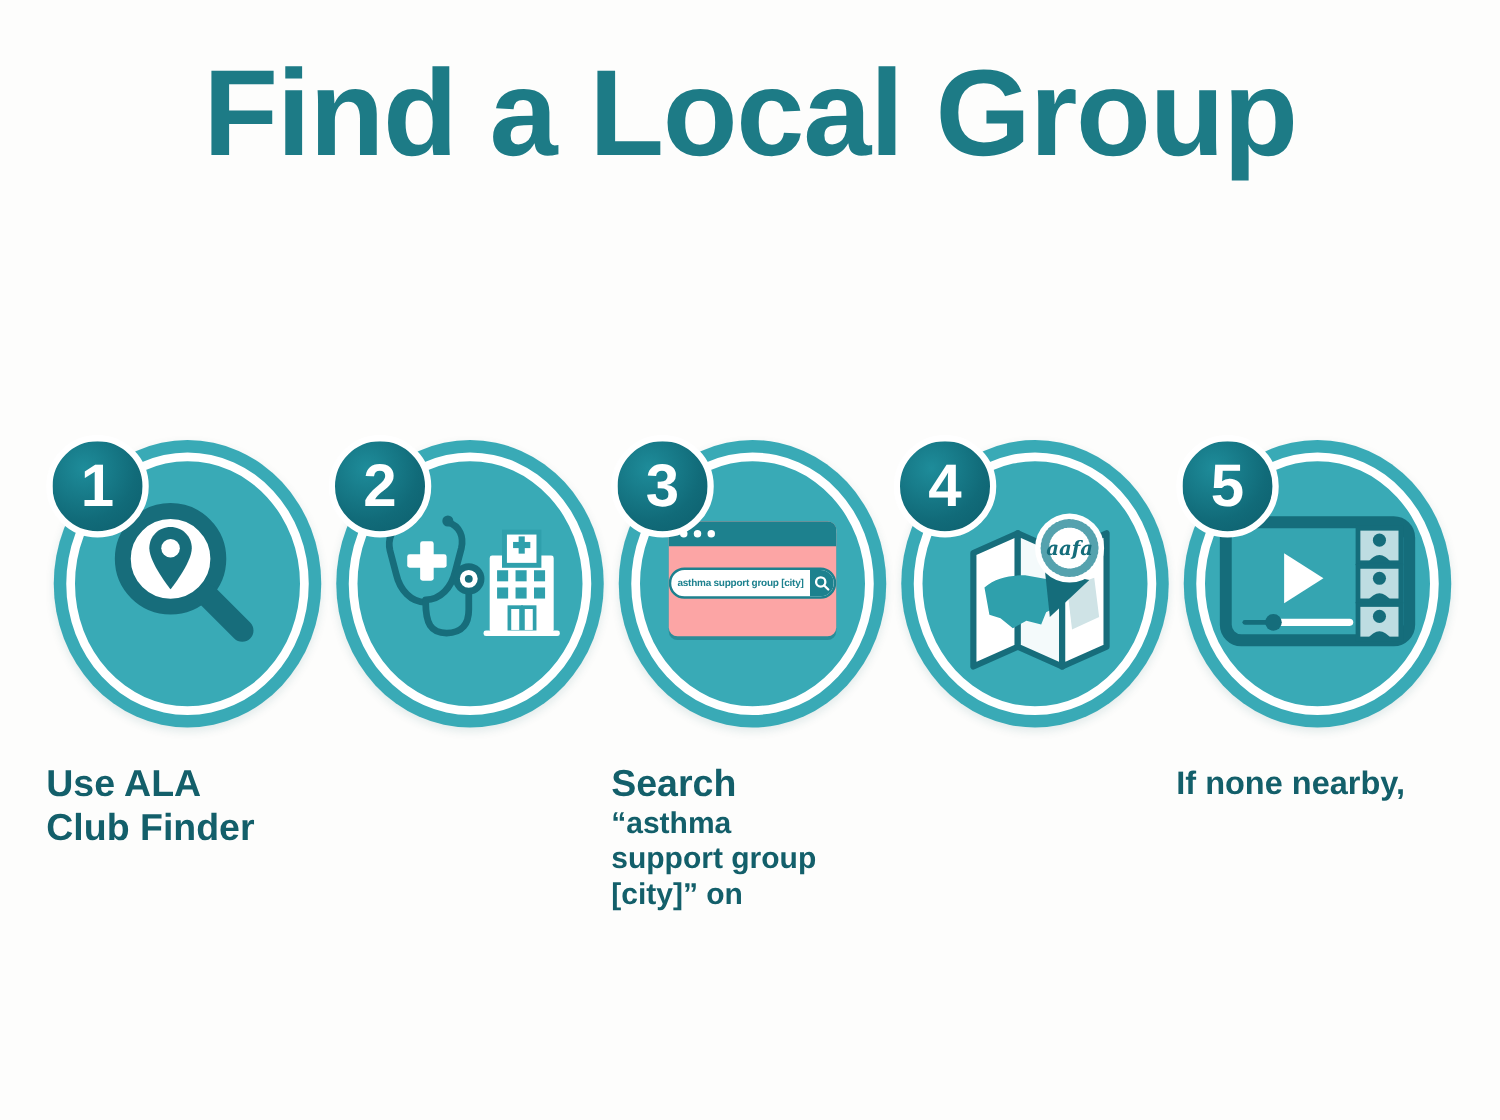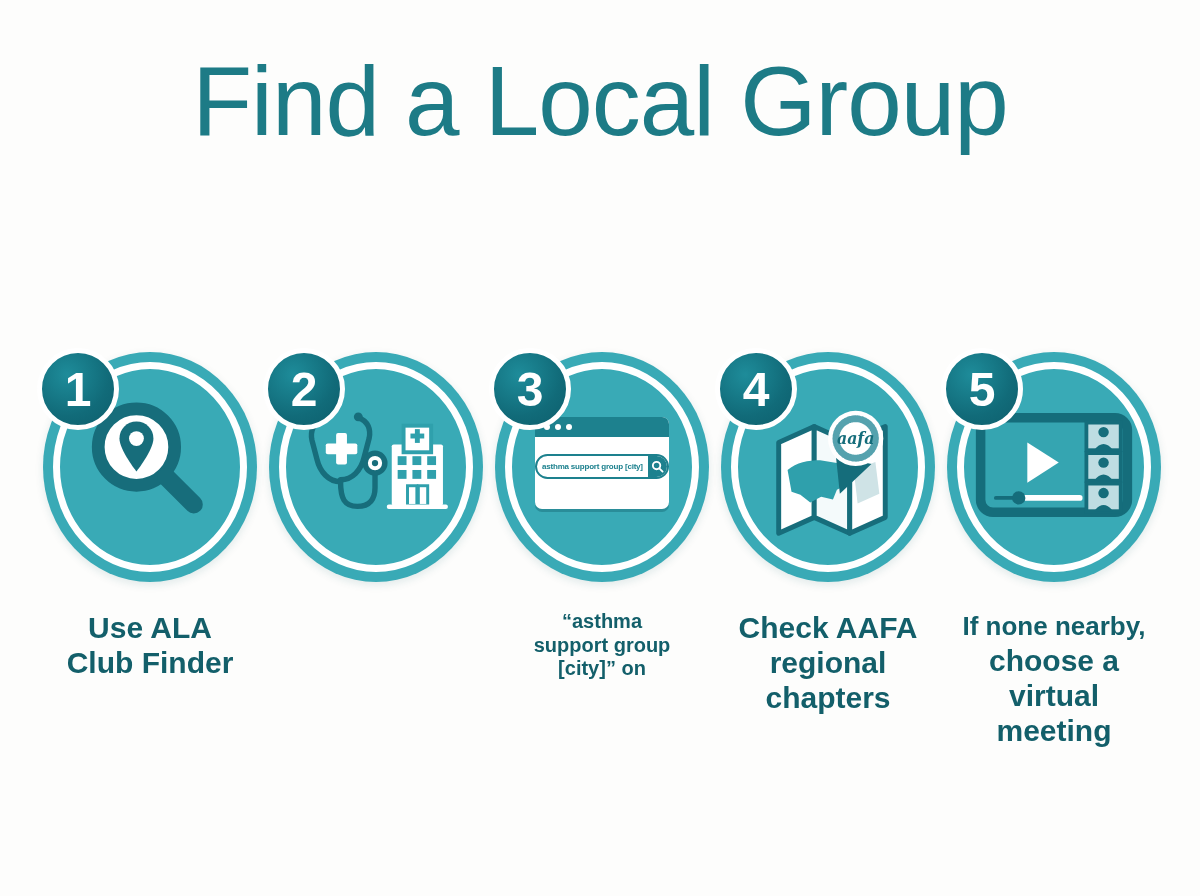--- a/index.html
+++ b/index.html
@@ -2,49 +2,49 @@
 <html><head>
 <meta charset="utf-8">
 <style>
   html,body{margin:0;padding:0;background:#fdfdfc;}
   .canvas{
     position:relative;width:1200px;height:896px;margin:0 auto;
     background:#fdfdfc;overflow:hidden;
     font-family:"Liberation Sans",sans-serif;font-weight:700;
   }
   .title{
-    position:absolute;top:48px;left:0;right:0;margin:0;
+    position:absolute;top:37px;left:0;right:0;margin:0;
     text-align:center;color:#1d7b86;
-    font-size:98px;line-height:1.1;letter-spacing:-1px;font-weight:400;
+    font-size:98px;line-height:1.1;letter-spacing:-1px;font-weight:700;
   }
   .title span{display:block;}
   .step{position:absolute;top:352px;width:226px;}
   .step-1{left:37px}.step-2{left:263px}.step-3{left:489px}.step-4{left:715px}.step-5{left:941px}
   .circle{
     position:relative;width:214px;height:230px;margin:0 auto;
     background:#39aab6;border-radius:50%;
     box-shadow:0 3px 8px rgba(20,90,100,.12);
   }
   .ring{position:absolute;inset:10px;border:7px solid #fff;border-radius:50%;}
   .badge{
     position:absolute;left:-6px;top:-4px;width:82px;height:82px;box-sizing:border-box;
     border-radius:50%;border:5px solid #fff;
     background:radial-gradient(circle at 35% 30%, #1e8c9a 0%, #116b79 60%, #0d5e6c 100%);
     display:flex;align-items:center;justify-content:center;
     color:#fff;font-size:48px;font-weight:700;z-index:3;
   }
   .icon-wrap{position:absolute;inset:0;display:flex;align-items:center;justify-content:center;z-index:2;}
-  .caption{margin-top:28px;text-align:center;color:#135f6a;}
+  .caption{margin-top:28px;color:#135f6a;}
   .cap-lg{display:block;white-space:pre-line;font-size:30px;line-height:1.17;}
-  .cap-sm{display:block;white-space:pre-line;font-size:20px;line-height:1.18;}
+  .cap-sm{display:block;white-space:pre-line;font-size:24px;line-height:1.18;}
   .cap-md{display:block;white-space:pre-line;font-size:26px;line-height:1.25;}
 
   
   .bwindow{
-    width:134px;height:92px;background:#ffffff;border-radius:7px;overflow:hidden;
+    width:134px;height:92px;background:#fca5a5;border-radius:7px;overflow:hidden;
     box-shadow:0 3px 0 rgba(13,90,100,.35);transform:translateY(-4px);text-align:right;
   }
   .bbar{height:20px;background:#1d818e;display:flex;align-items:center;gap:5px;padding-left:9px;}
   .bdot{width:6px;height:6px;border-radius:50%;background:#fff;}
   .bsearchrow{display:flex;justify-content:center;margin-top:17px;}
   .bpill{
     display:flex;align-items:stretch;height:25px;box-sizing:border-box;
     border:2.5px solid #1d818e;border-radius:13px;overflow:hidden;background:#fff;
   }
   .bquery{
@@ -143,20 +143,21 @@
                   <circle cx="6" cy="6" r="4" fill="none" stroke="#ffffff" stroke-width="2"></circle>
                   <line x1="9" y1="9" x2="12.5" y2="12.5" stroke="#ffffff" stroke-width="2" stroke-linecap="round"></line>
                 </svg>
               </span>
             </div>
           </div>
         </div>
       </div>
     </div>
     <div class="caption">
+      <span class="cap-lg">Search</span>
       <span class="cap-sm">“asthma
 support group
 [city]” on</span>
     </div>
   </div>
 
   <div class="step step-4">
     <div class="circle">
       <div class="ring"></div>
       <div class="badge">
@@ -172,25 +173,20 @@
             <path d="M37,74 C46,66 58,64 70,64 L87,67 L89,76 L97,80 L95,90 L87,94 L83,104 L71,101 L60,107 L50,99 L41,96 Z" fill="#2fa0ac"></path>
           </g>
           <g>
             <path d="M86,60 L122,68 L90,98 Z" fill="#156d7b"></path>
             <circle cx="106" cy="42" r="28" fill="#ffffff"></circle>
             <circle cx="106" cy="42" r="20" fill="none" stroke="#2a8b9a" stroke-width="7" stroke-dasharray="0.7 2.4" stroke-linecap="round" opacity="0.8"></circle>
             <text x="106" y="48" text-anchor="middle" font-family="DejaVu Serif, serif" font-style="italic" font-weight="bold" font-size="16" fill="#156d7b">aafa</text>
           </g>
         </svg>
       </div>
-    </div>
-    <div class="caption">
-      <span class="cap-lg">Check AAFA
-regional
-chapters</span>
     </div>
   </div>
 
   <div class="step step-5">
     <div class="circle">
       <div class="ring"></div>
       <div class="badge">
         <span>5</span>
       </div>
       <div class="icon-wrap">
@@ -211,19 +207,16 @@
           <g>
             <line x1="24" y1="92" x2="48" y2="92" stroke="#156d7b" stroke-width="4" stroke-linecap="round"></line>
             <line x1="48" y1="92" x2="112" y2="92" stroke="#ffffff" stroke-width="6" stroke-linecap="round"></line>
             <circle cx="48" cy="92" r="7" fill="#156d7b"></circle>
           </g>
         </svg>
       </div>
     </div>
     <div class="caption">
       <span class="cap-md">If none nearby,</span>
-      <span class="cap-lg">choose a
-virtual
-meeting</span>
     </div>
   </div>
 
 </div>
 
 </body></html>

